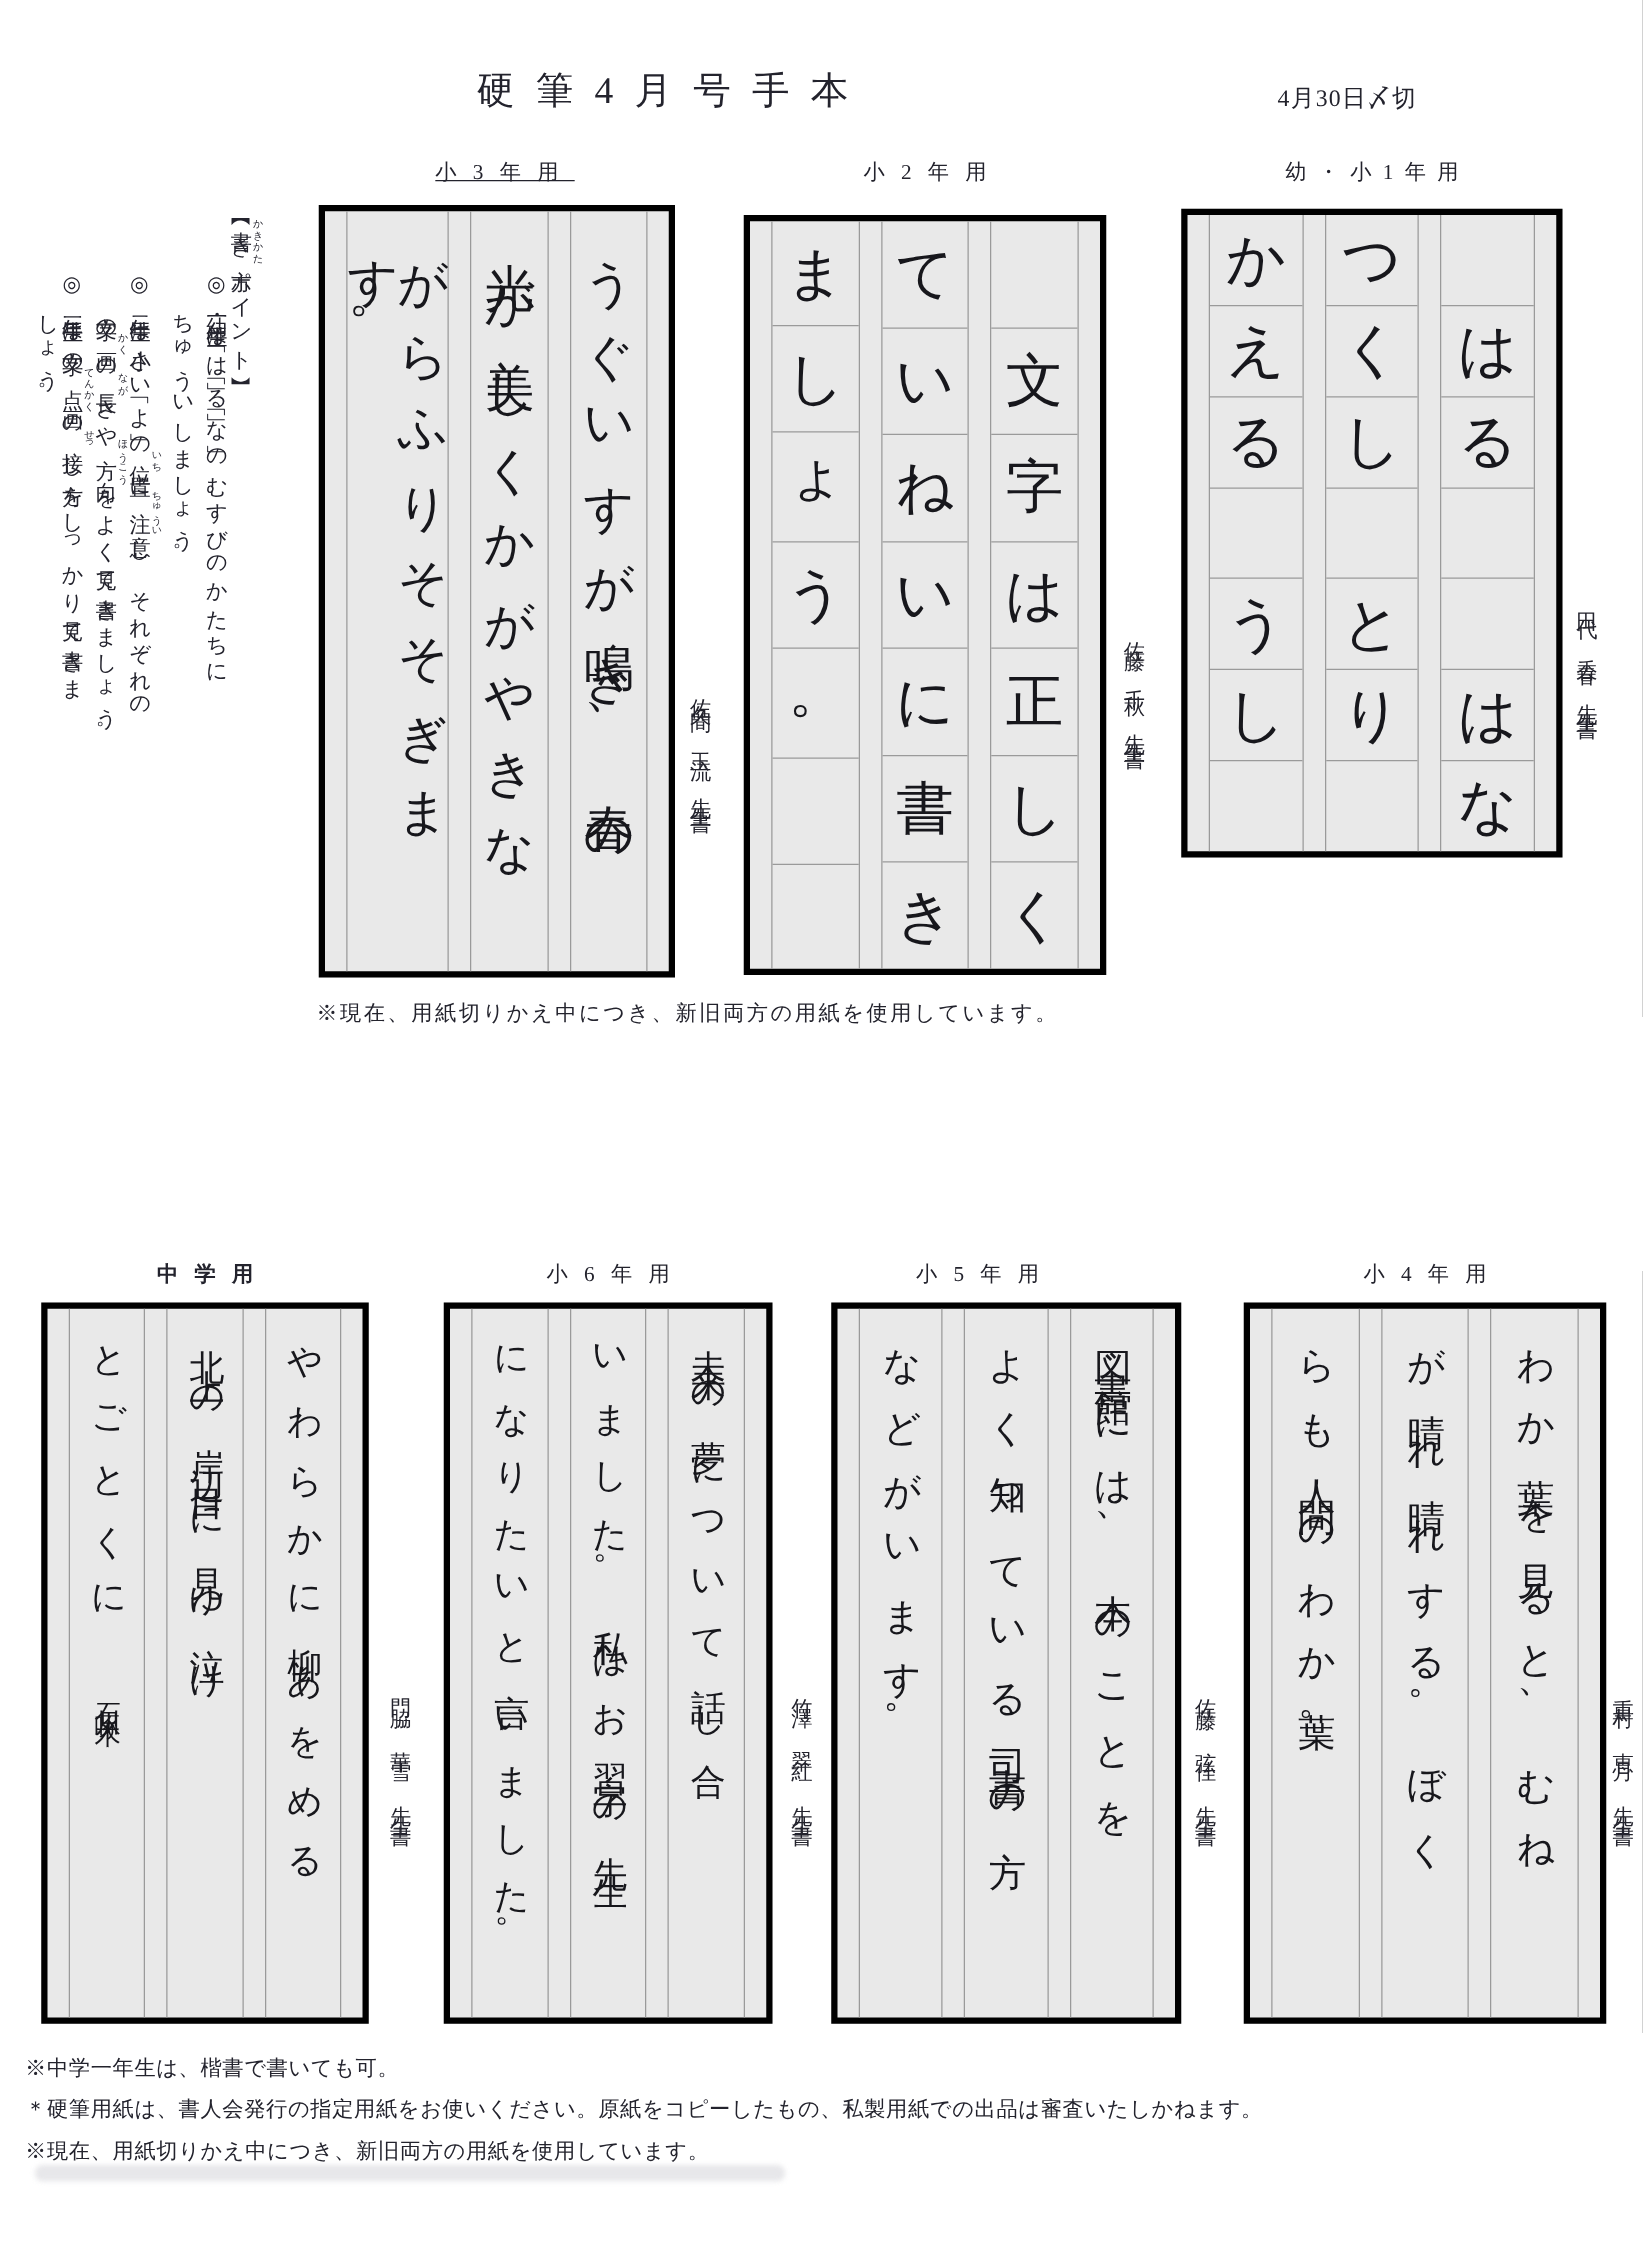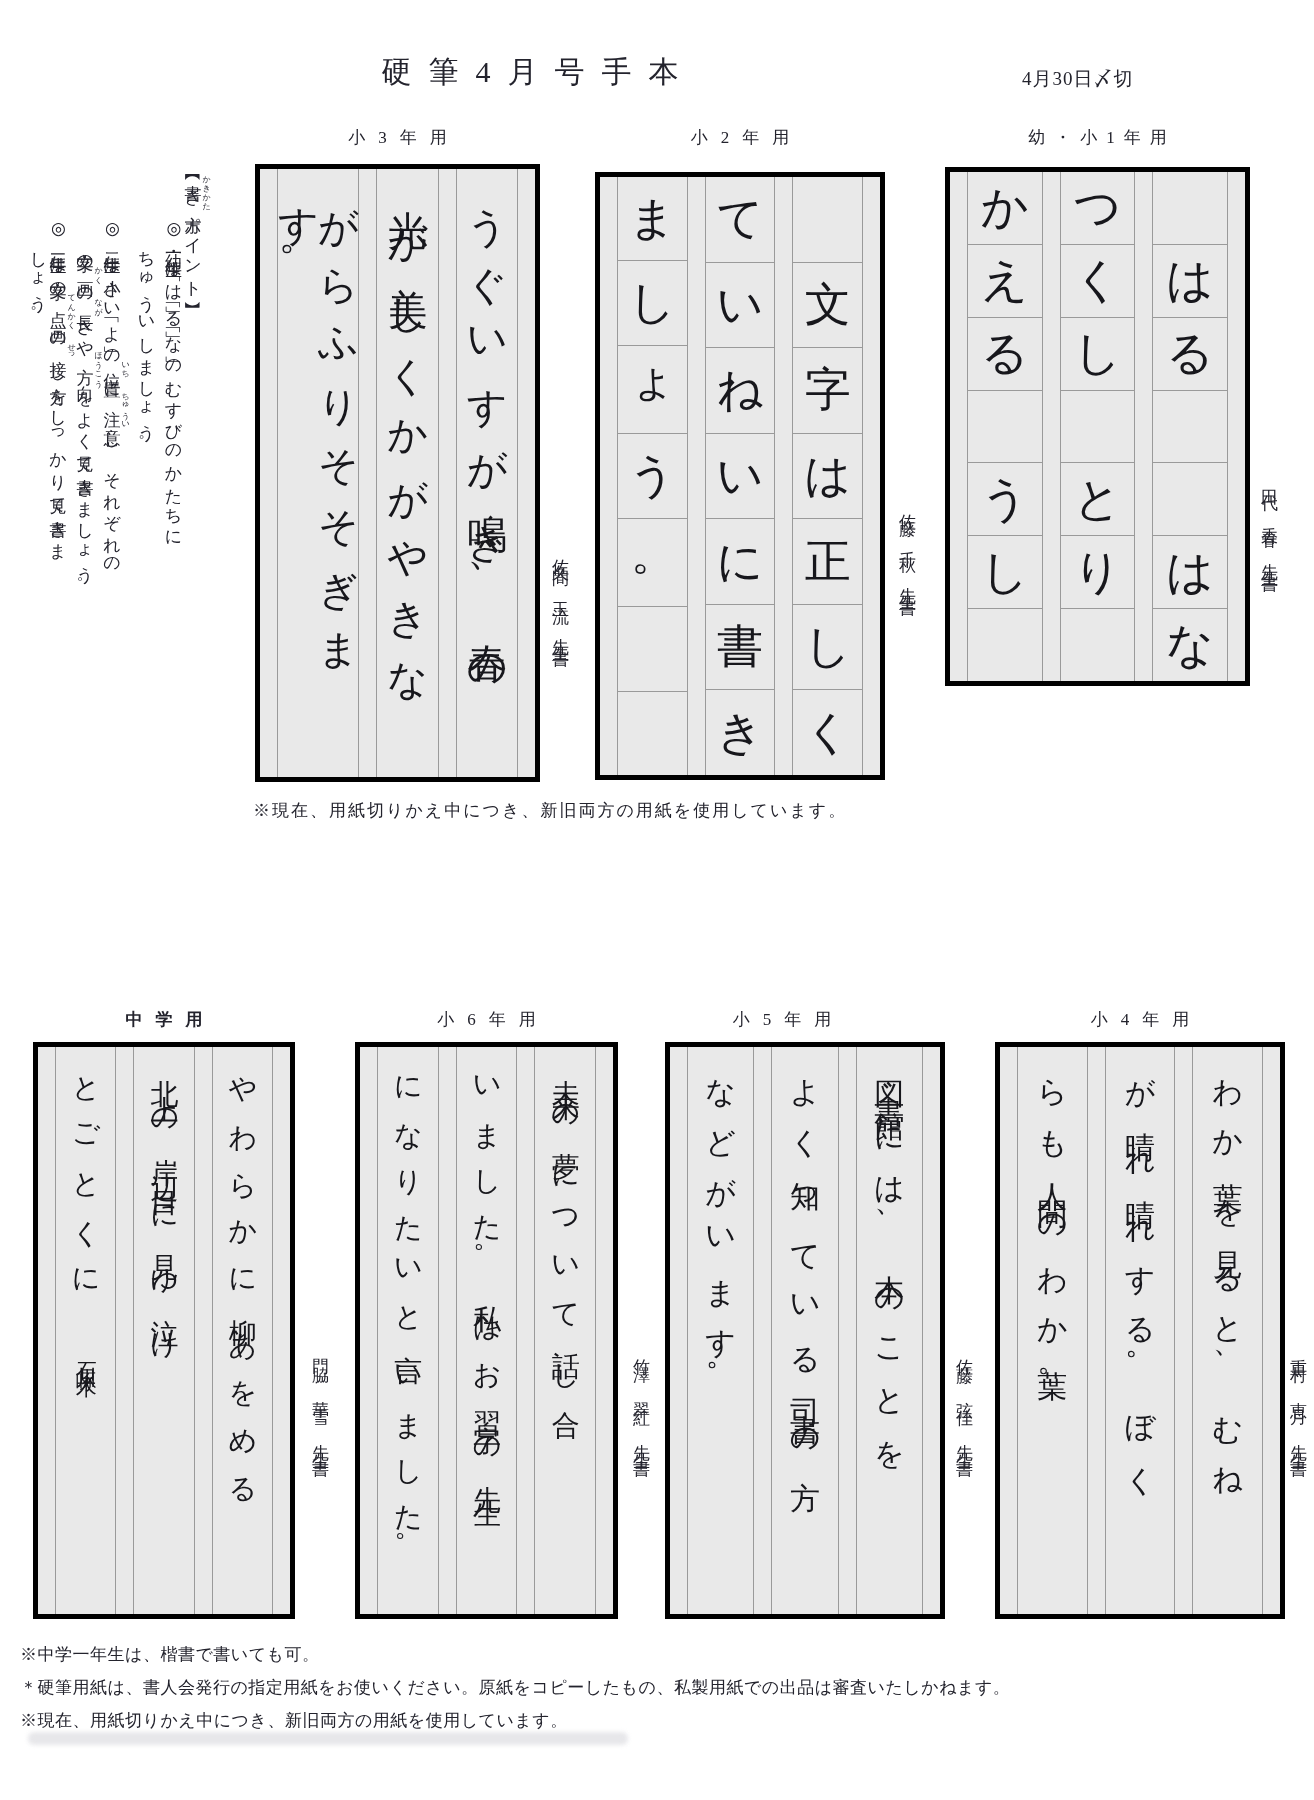--- a/index.html
+++ b/index.html
@@ -39,21 +39,21 @@
   .vtext{writing-mode:vertical-rl;text-orientation:upright;line-height:1;
     margin:10px auto 0 auto;}
   .sig.vtext{margin:48px auto 0 auto;font-size:21px !important;letter-spacing:5px !important;}
   .box-label{position:absolute;text-align:center;font-size:17px;
     letter-spacing:13px;text-indent:13px;white-space:pre;}
   .vname{position:absolute;writing-mode:vertical-rl;text-orientation:upright;
     font-size:17px;line-height:1;white-space:pre;}
   .vname.r1{letter-spacing:6px;}
   .vname.r2{letter-spacing:8px;}
   
-  #lbl-sho3 {left:255px;top:126px;width:285px;} #box-sho3 {left:255px;top:164px;width:285px;height:618px;}
+  #lbl-sho3 {left:255px;top:126px;width:285px;text-decoration:underline;} #box-sho3 {left:255px;top:164px;width:285px;height:618px;}
   #lbl-sho2 {left:595px;top:126px;width:290px;} #box-sho2 {left:595px;top:172px;width:290px;height:608px;}
   #lbl-ysho1{left:945px;top:126px;width:305px;letter-spacing:9px;text-indent:9px;} #box-ysho1{left:945px;top:167px;width:305px;height:519px;}
   #lbl-chu  {left:33px; top:1008px;width:262px;font-weight:bold;} #box-chu {left:33px; top:1042px;width:262px;height:577px;}
   #lbl-sho6 {left:355px;top:1008px;width:263px;} #box-sho6{left:355px;top:1042px;width:263px;height:577px;}
   #lbl-sho5 {left:642px;top:1008px;width:280px;} #box-sho5{left:665px;top:1042px;width:280px;height:577px;}
   #lbl-sho4 {left:995px;top:1008px;width:290px;} #box-sho4{left:995px;top:1042px;width:290px;height:577px;}
   #t-sho3 {left:552px; top:545px;}
   #t-sho2 {left:899px; top:500px;}
   #t-ysho1{left:1261px;top:476px;}
   #t-chu  {left:312px; top:1345px;}

